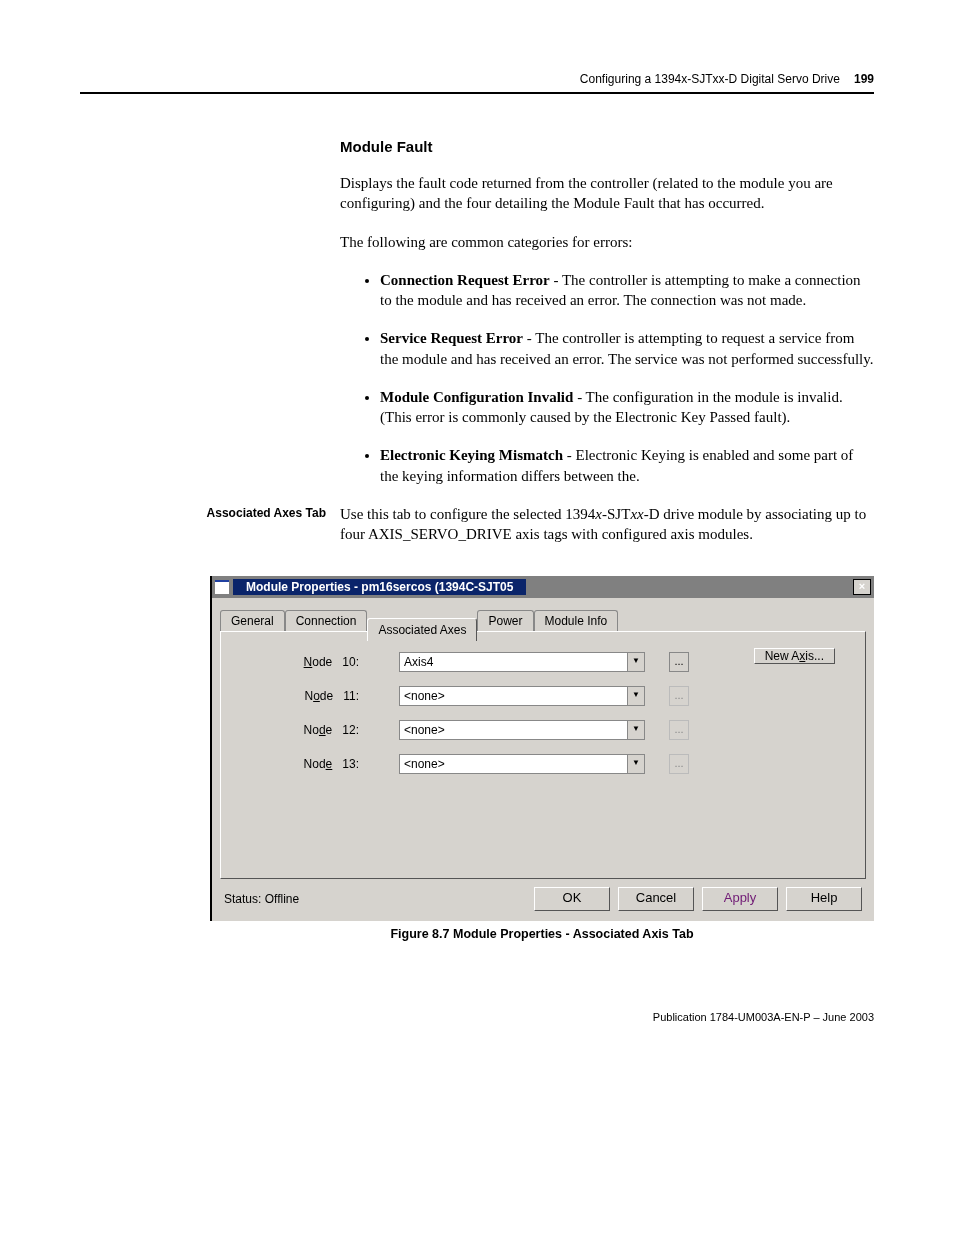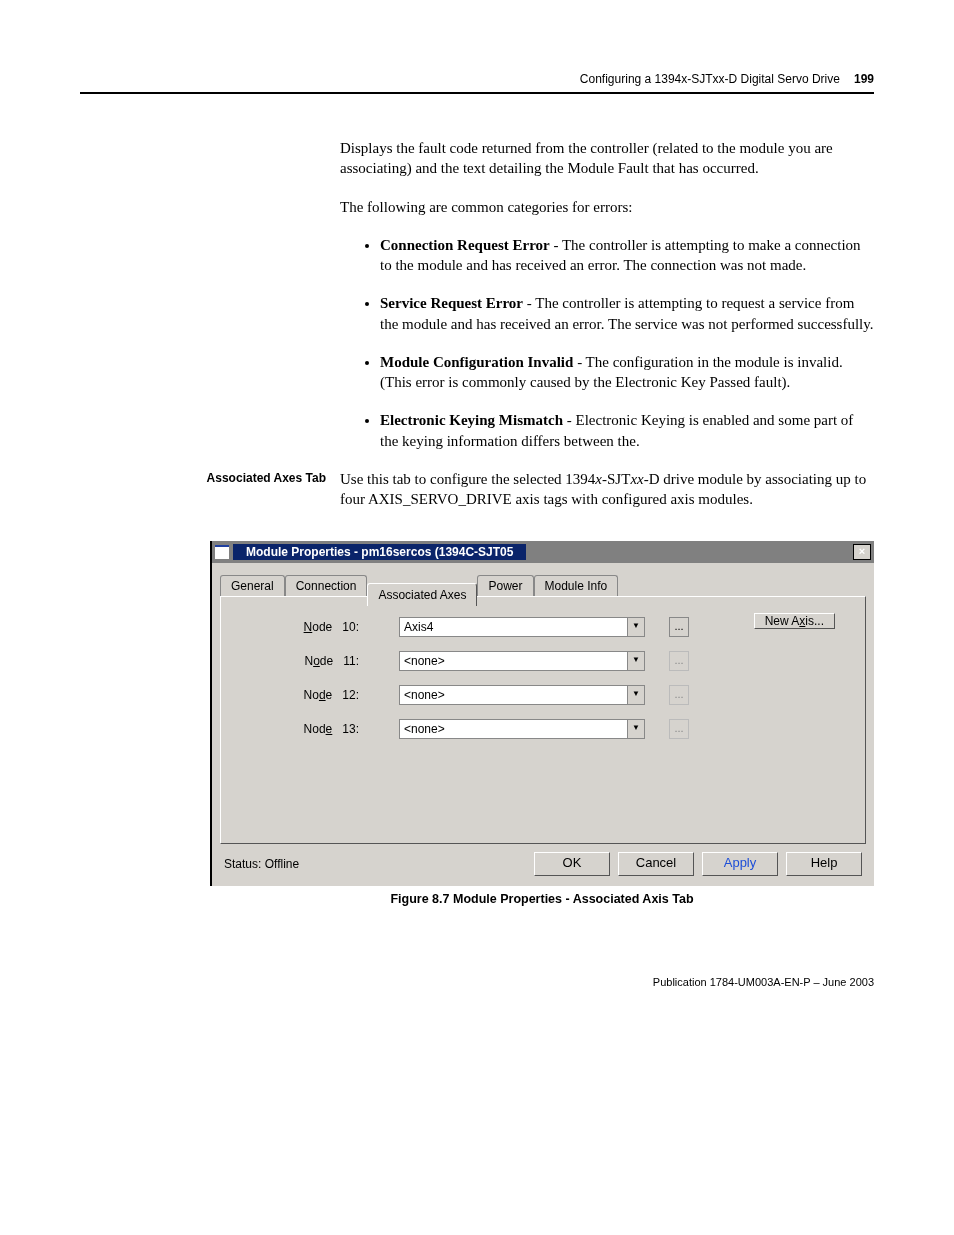--- a/index.html
+++ b/index.html
@@ -188,21 +188,21 @@
   .btn-row { margin-left:auto; display:flex; gap:8px; }
   .dlg-btn {
     width: 74px; height: 22px;
     border: 1px solid #555;
     border-top-color:#fff; border-left-color:#fff;
     background: #d6d3ce;
     font-size: 13px;
     text-align:center;
     line-height:20px;
   }
-  .dlg-btn.disabled { color:#1d4ed8; }
+  .dlg-btn.disabled { color:#701a75; }
   .fig-caption {
     font-family: Arial, Helvetica, sans-serif;
     font-weight: bold;
     font-size: 12.5px;
     text-align: center;
     margin: 6px 0 0 130px;
     width: 664px;
   }
   .footer {
     margin-top: 70px;
@@ -217,21 +217,22 @@
 <div class="page">
 
   <div class="header-line">
     <span>Configuring a 1394x-SJTxx-D Digital Servo Drive</span>
     <span class="pagenum">199</span>
   </div>
 
   <div class="content-col">
     <div class="left-col"></div>
     <div class="right-col">
-      <p>Displays the fault code returned from the controller (related to the module you are associating) and the text detailing the Module Fault that has occurred.</p>
+      <div class="section-title">Module Fault</div>
+      <p>Displays the fault code returned from the controller (related to the module you are configuring) and the four detailing the Module Fault that has occurred.</p>
       <p>The following are common categories for errors:</p>
       <ul>
         <li><span class="bold">Connection Request Error</span><span> - The controller is attempting to make a connection to the module and has received an error. The connection was not made.</span></li>
         <li><span class="bold">Service Request Error</span><span> - The controller is attempting to request a service from the module and has received an error. The service was not performed successfully.</span></li>
         <li><span class="bold">Module Configuration Invalid</span><span> - The configuration in the module is invalid. (This error is commonly caused by the Electronic Key Passed fault).</span></li>
         <li><span class="bold">Electronic Keying Mismatch</span><span> - Electronic Keying is enabled and some part of the keying information differs between the.</span></li>
       </ul>
     </div>
   </div>
 

